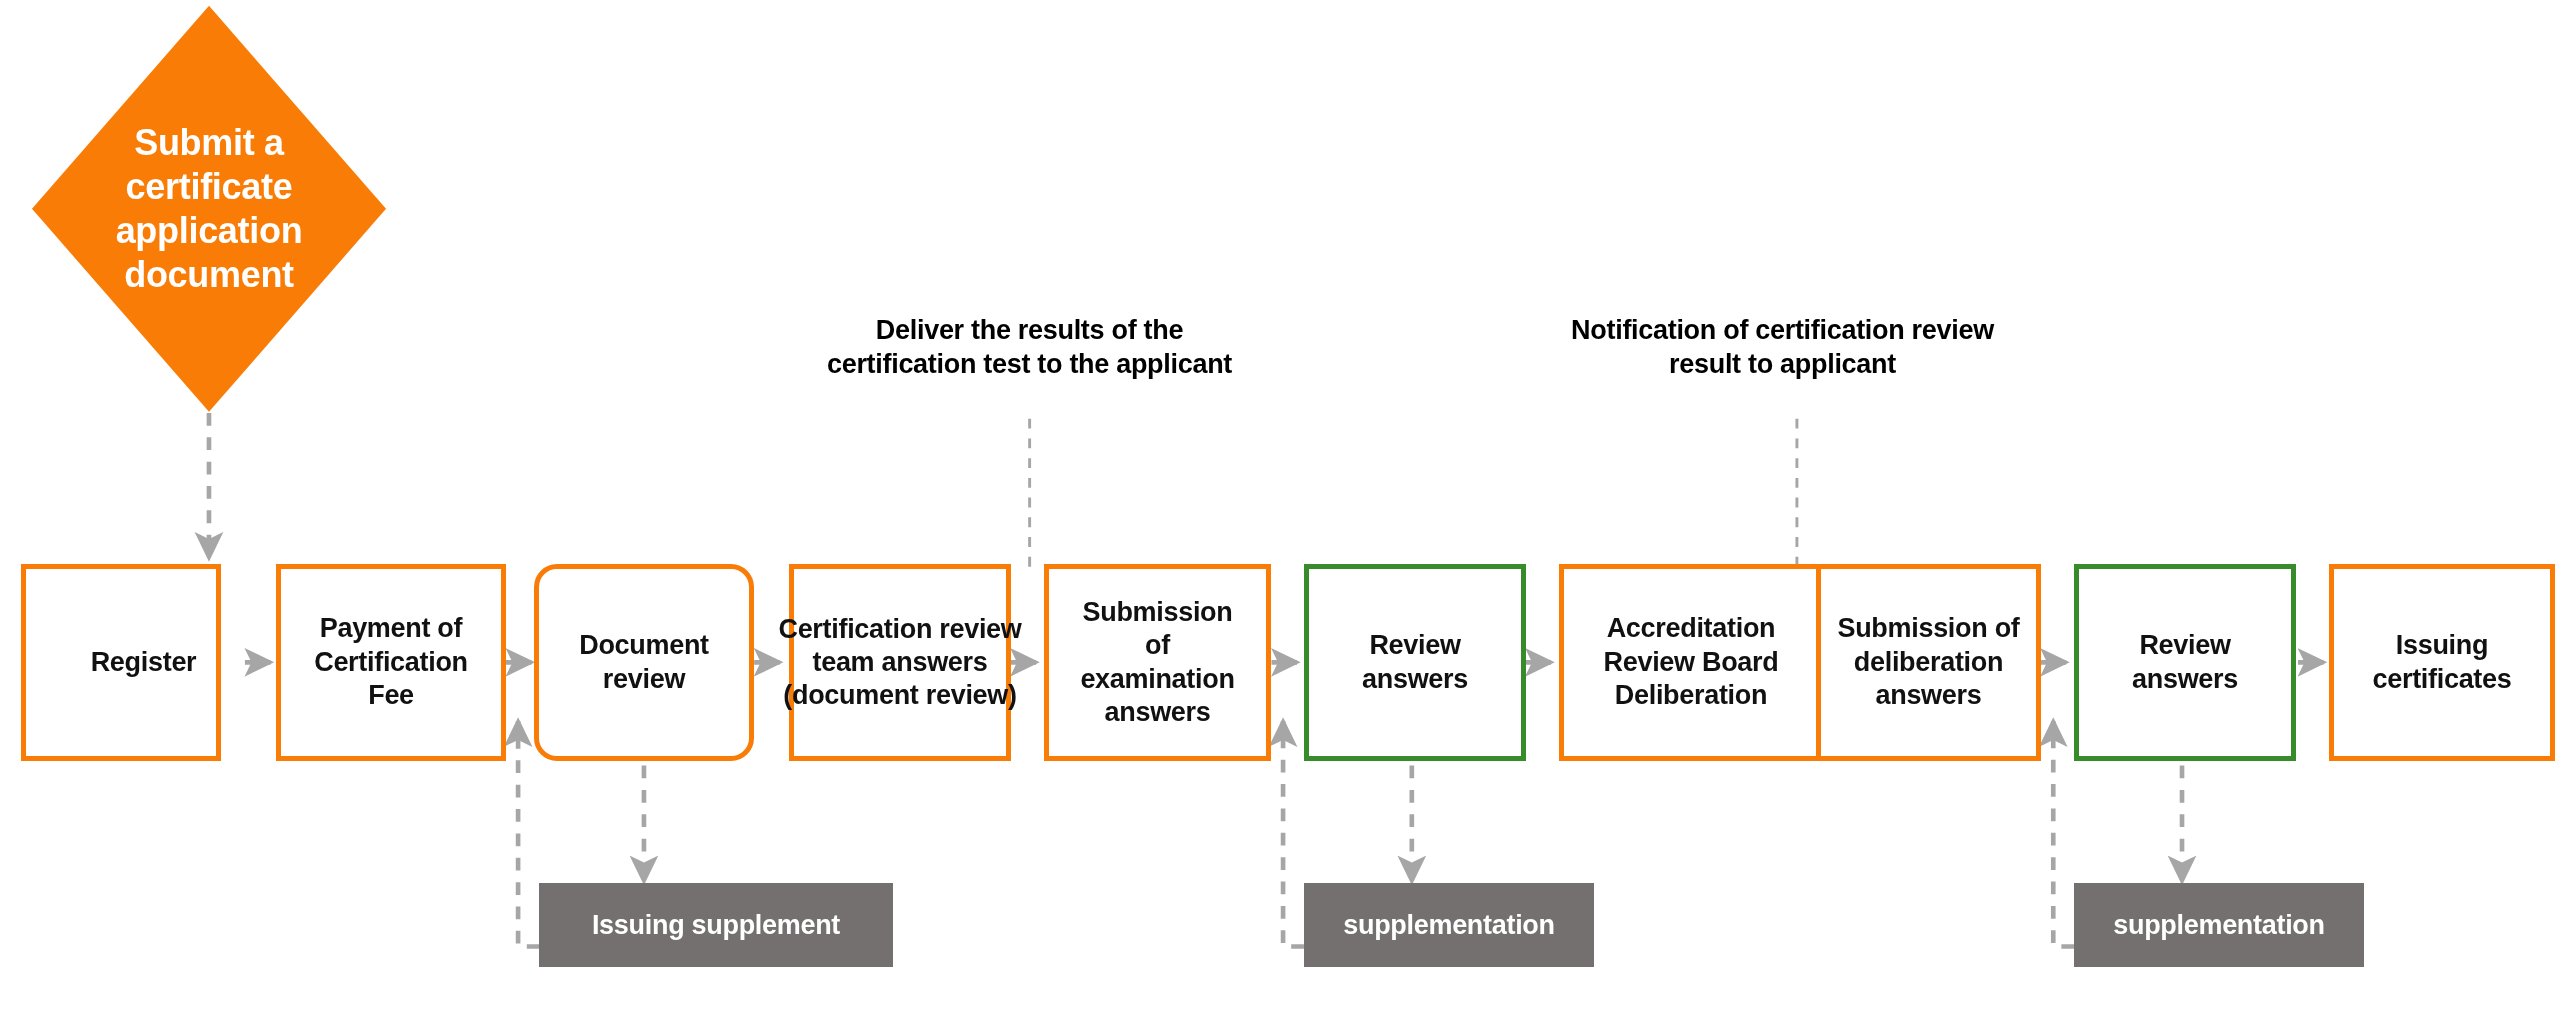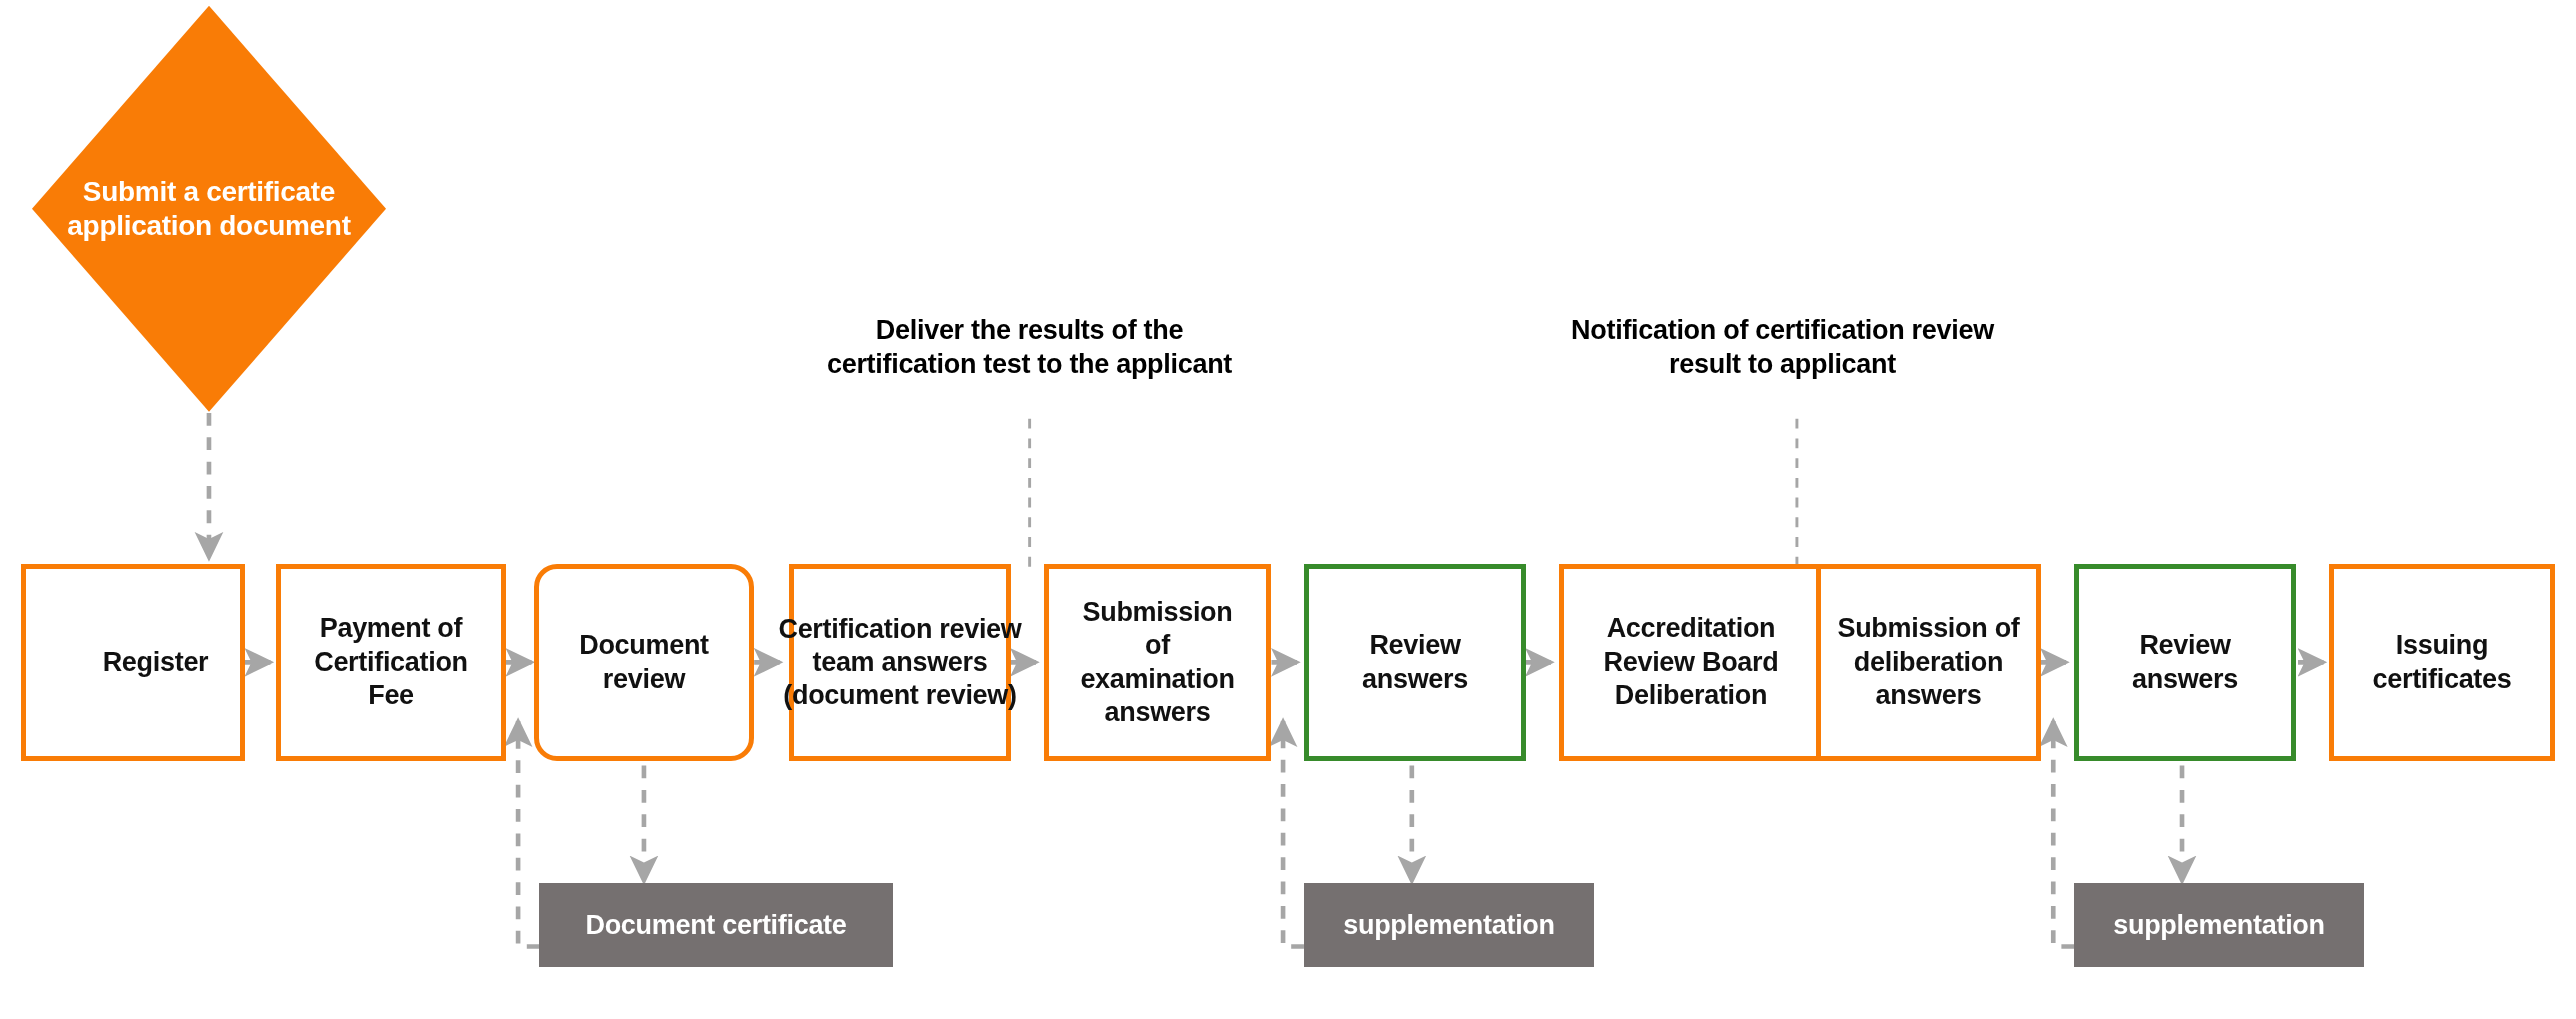--- a/index.html
+++ b/index.html
@@ -39,21 +39,21 @@
     width: 100%;
     height: 100%;
     background: #F97C06;
     clip-path: polygon(50% 0%, 100% 50%, 50% 100%, 0% 50%);
   }
   .diamond .dlabel {
     position: relative;
     z-index: 2;
     color: #ffffff;
     font-weight: bold;
-    font-size: 28px;
+    font-size: 36px;
     line-height: 1.22;
     text-align: center;
     width: 92%;
     letter-spacing: -0.3px;
   }
 
   
   .pbox {
     position: absolute;
     box-sizing: border-box;
@@ -187,21 +187,21 @@
   <div class="note" style="left:809px; top:313px; width:441px;">
     <div>Deliver the results of the</div>
     <div>certification test to the applicant</div>
   </div>
 
   <div class="note" style="left:1539px; top:313px; width:487px;">
     <div>Notification of certification review</div>
     <div>result to applicant</div>
   </div>
 
-  <div class="pbox orange" style="left:21px; top:564px; width:224px; height:197px;padding-left:45px;">
+  <div class="pbox orange" style="left:21px; top:564px; width:200px; height:197px;padding-left:45px;">
     <div class="blabel">
       <div>Register</div>
     </div>
   </div>
 
   <div class="pbox orange" style="left:276px; top:564px; width:230px; height:197px;">
     <div class="blabel">
       <div>Payment of</div>
       <div>Certification</div>
       <div>Fee</div>
@@ -263,21 +263,21 @@
   </div>
 
   <div class="pbox orange" style="left:2329px; top:564px; width:226px; height:197px;">
     <div class="blabel">
       <div>Issuing</div>
       <div>certificates</div>
     </div>
   </div>
 
   <div class="gbox" style="left:539px; top:883px; width:354px; height:84px;">
-    <div class="glabel">Document certificate</div>
+    <div class="glabel">Issuing supplement</div>
   </div>
 
   <div class="gbox" style="left:1304px; top:883px; width:290px; height:84px;">
     <div class="glabel">supplementation</div>
   </div>
 
   <div class="gbox" style="left:2074px; top:883px; width:290px; height:84px;">
     <div class="glabel">supplementation</div>
   </div>
 

